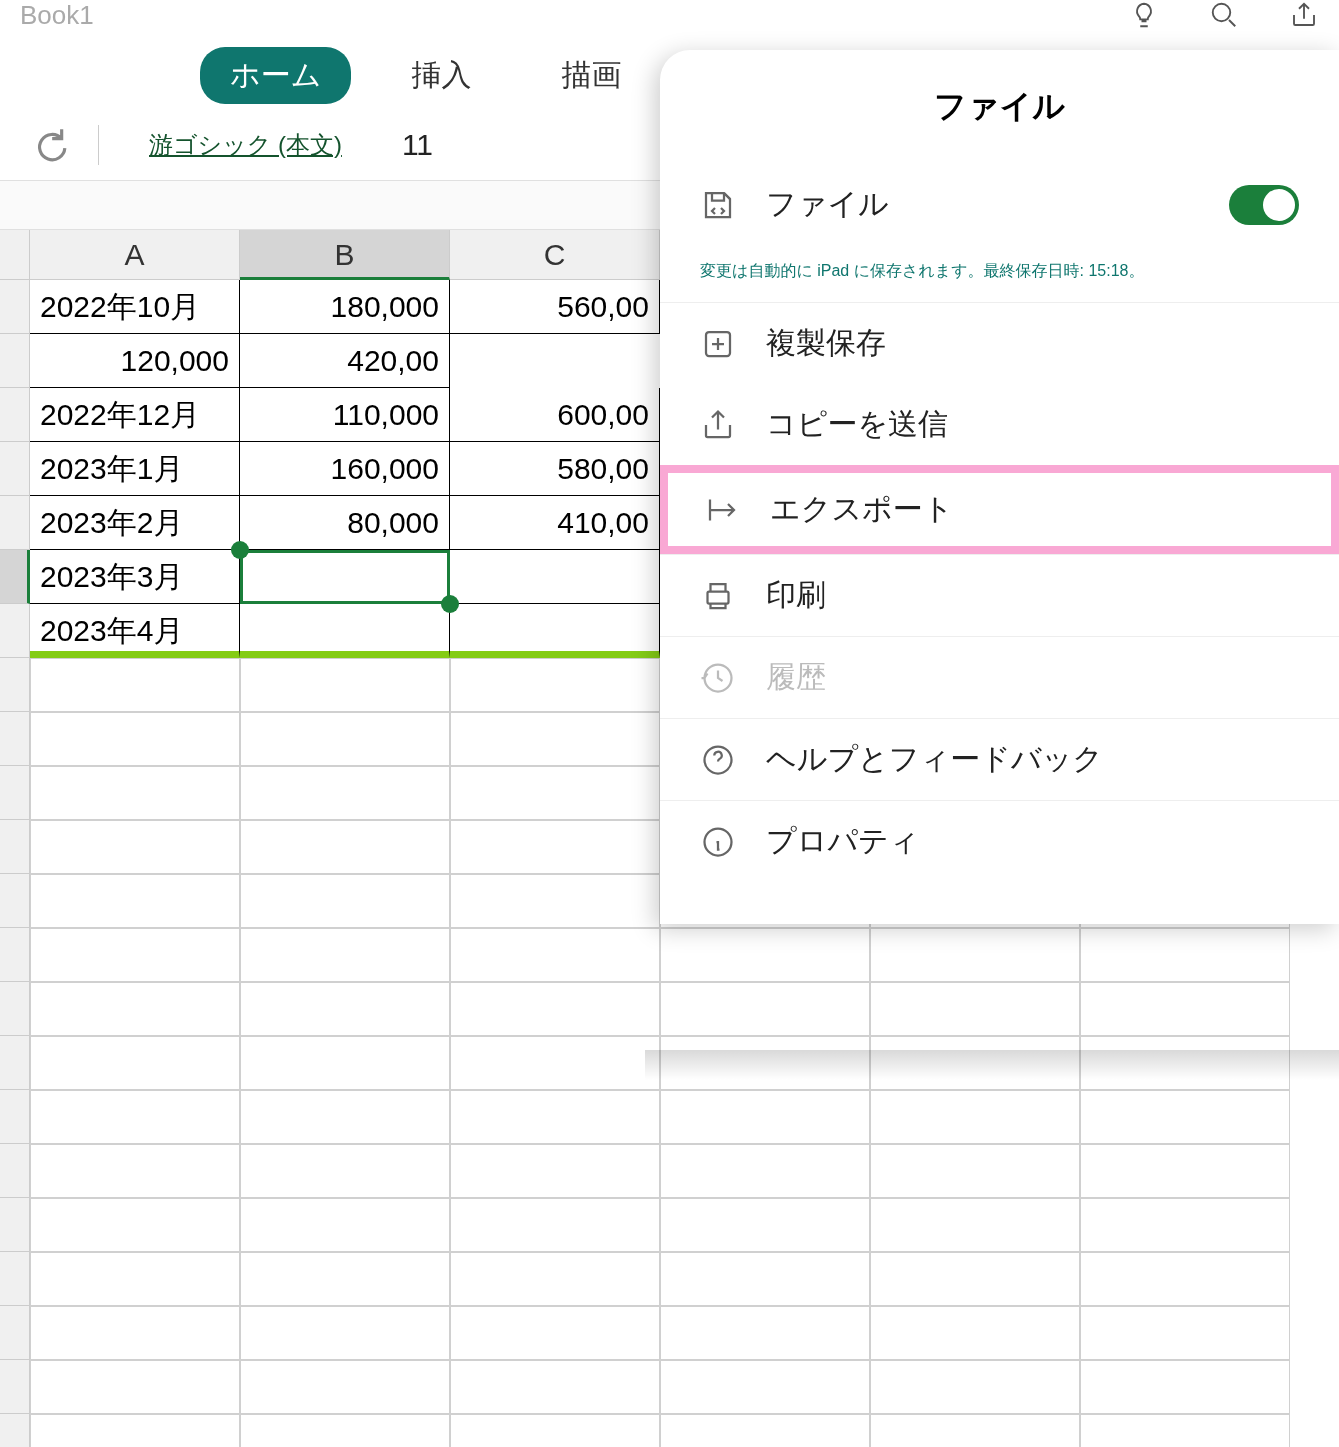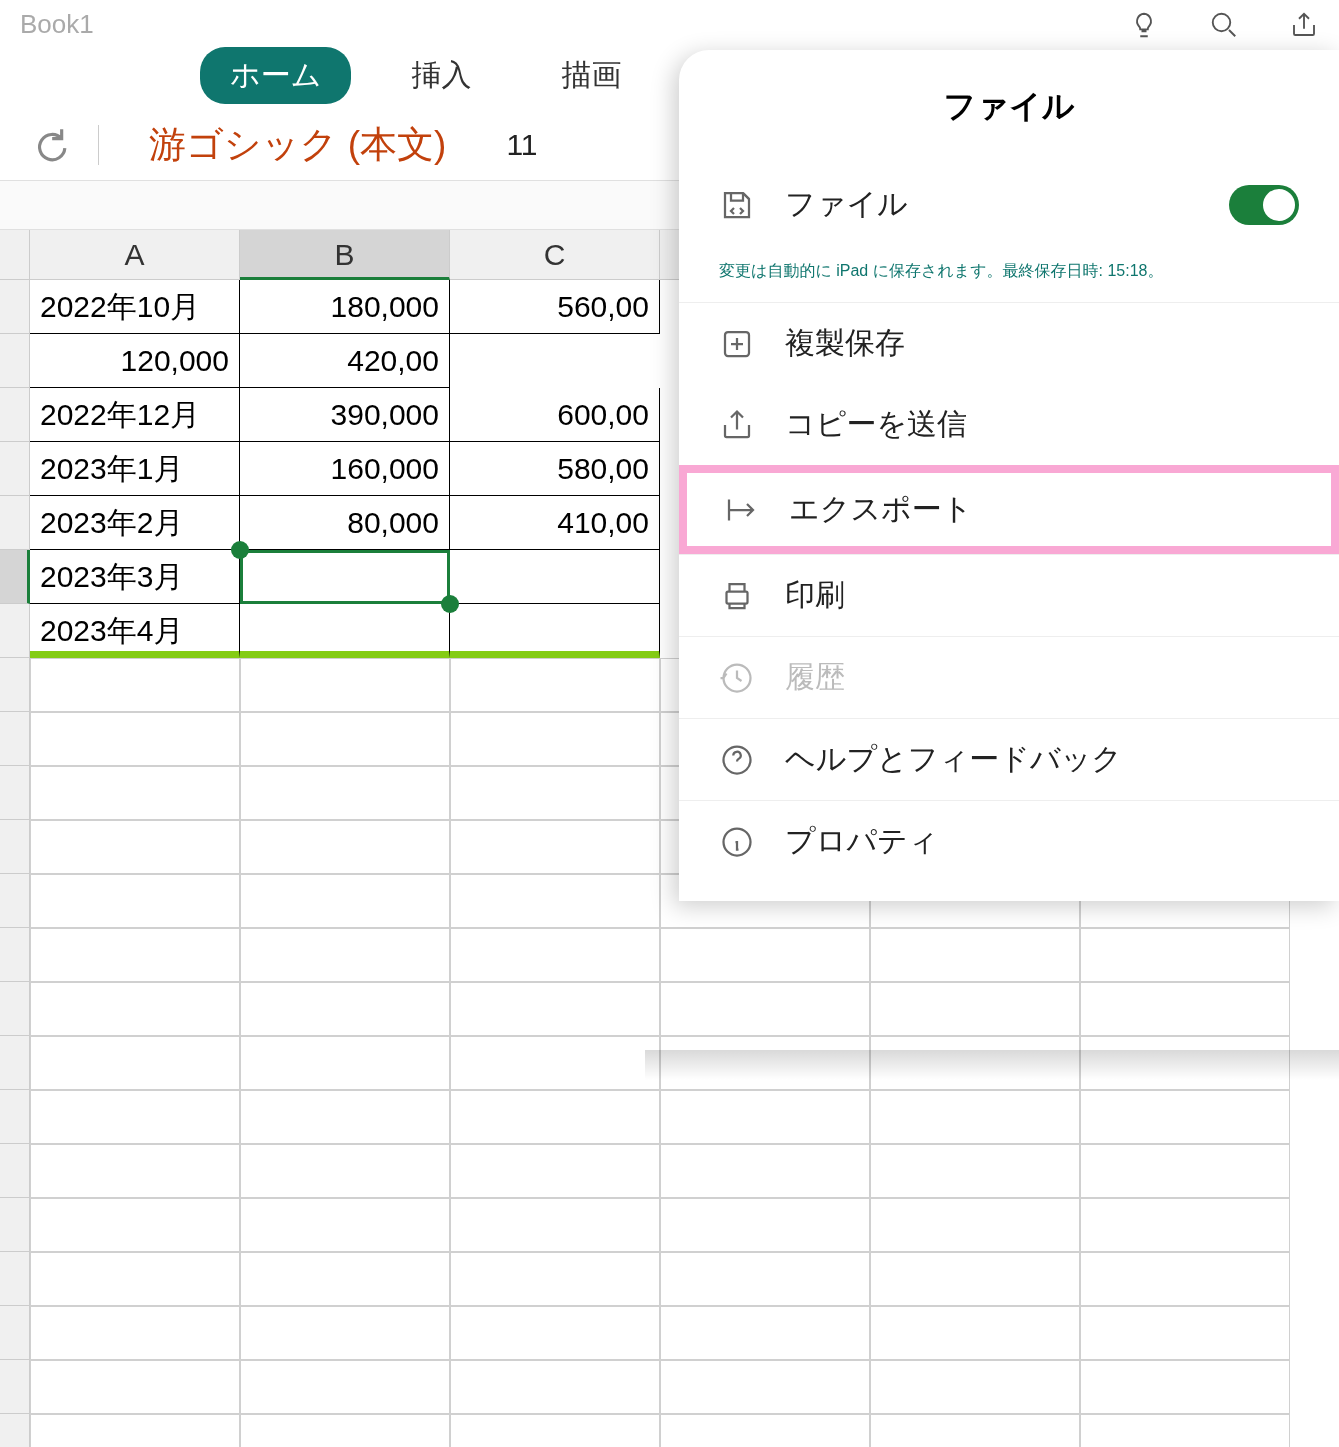--- a/index.html
+++ b/index.html
@@ -6,21 +6,21 @@
     body {
       font-family: -apple-system, "Hiragino Sans", sans-serif;
       background: #fff;
       width: 1339px;
       height: 1447px;
       overflow: hidden;
       position: relative;
     }
     .top-bar {
       display: flex;
-      align-items: flex-end;
+      align-items: flex-start;
       justify-content: space-between;
       padding: 0 20px;
       height: 40px;
     }
     .book-title {
       font-size: 26px;
       color: #aaa;
       font-weight: 400;
     }
     .top-icons {
@@ -67,23 +67,24 @@
       stroke-width: 2;
       fill: none;
     }
     .divider {
       width: 1px;
       height: 40px;
       background: #ccc;
       margin: 0 10px;
     }
     .font-name {
-      font-size: 37px;
-      color: #c2410c;
+      font-size: 24px;
+      color: #14532d;
       padding: 5px 20px;
+      text-decoration: underline;
     }
     .font-size {
       font-size: 30px;
       color: #222;
       padding: 5px 20px;
     }
     .formula-bar {
       height: 50px;
       border-top: 1px solid #e0e0e0;
       border-bottom: 1px solid #e0e0e0;
@@ -161,26 +162,26 @@
     .handle {
       position: absolute;
       width: 18px;
       height: 18px;
       background: #1b7f3b;
       border-radius: 50%;
     }
     .file-panel {
       position: absolute;
       top: 50px;
-      left: 679px;
+      left: 660px;
       right: 0;
       background: #fff;
       border-top-left-radius: 30px;
       box-shadow: -5px 5px 25px rgba(0,0,0,0.2);
-      padding-bottom: 19px;
+      padding-bottom: 42px;
       z-index: 100;
     }
     .file-title {
       text-align: center;
       font-size: 32px;
       font-weight: 600;
       padding: 35px 0;
     }
     .file-item {
       display: flex;
@@ -302,21 +303,21 @@
     <div class="cell num">560,00</div>
   </div>
   <div class="grid-row">
     <div class="row-header"></div>
     <div class="cell num">120,000</div>
     <div class="cell num">420,00</div>
   </div>
   <div class="grid-row">
     <div class="row-header"></div>
     <div class="cell">2022年12月</div>
-    <div class="cell num">390,000</div>
+    <div class="cell num">110,000</div>
     <div class="cell num">600,00</div>
   </div>
   <div class="grid-row">
     <div class="row-header"></div>
     <div class="cell">2023年1月</div>
     <div class="cell num">160,000</div>
     <div class="cell num">580,00</div>
   </div>
   <div class="grid-row">
     <div class="row-header"></div>

